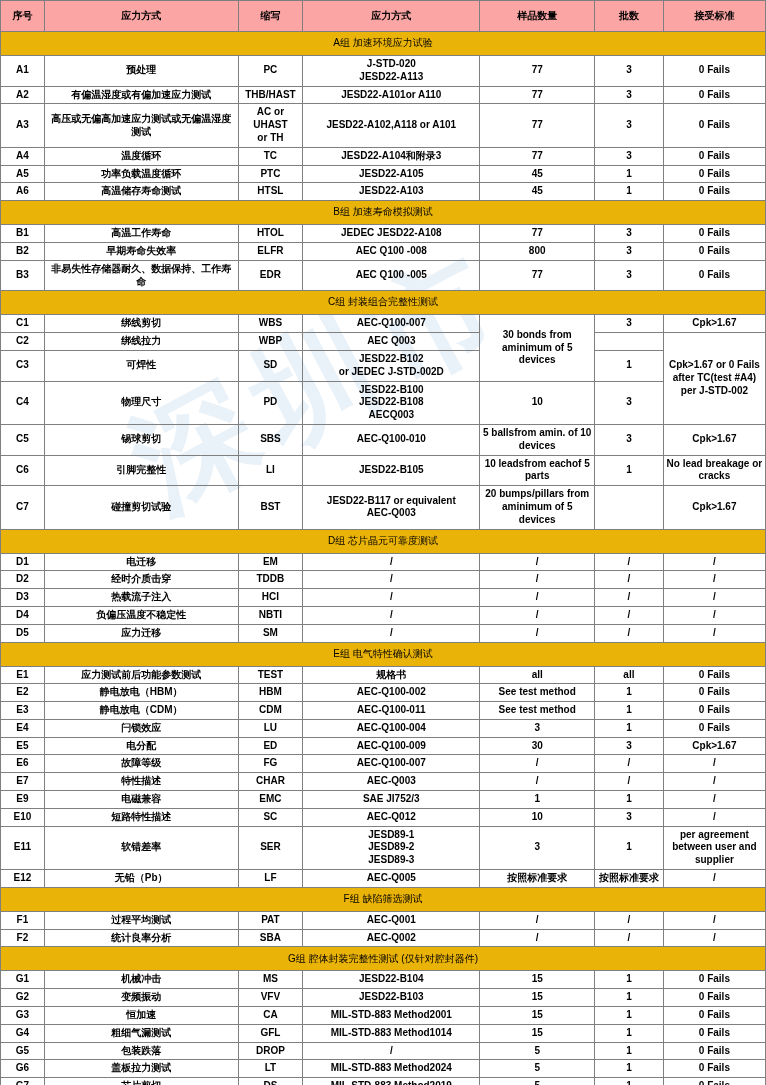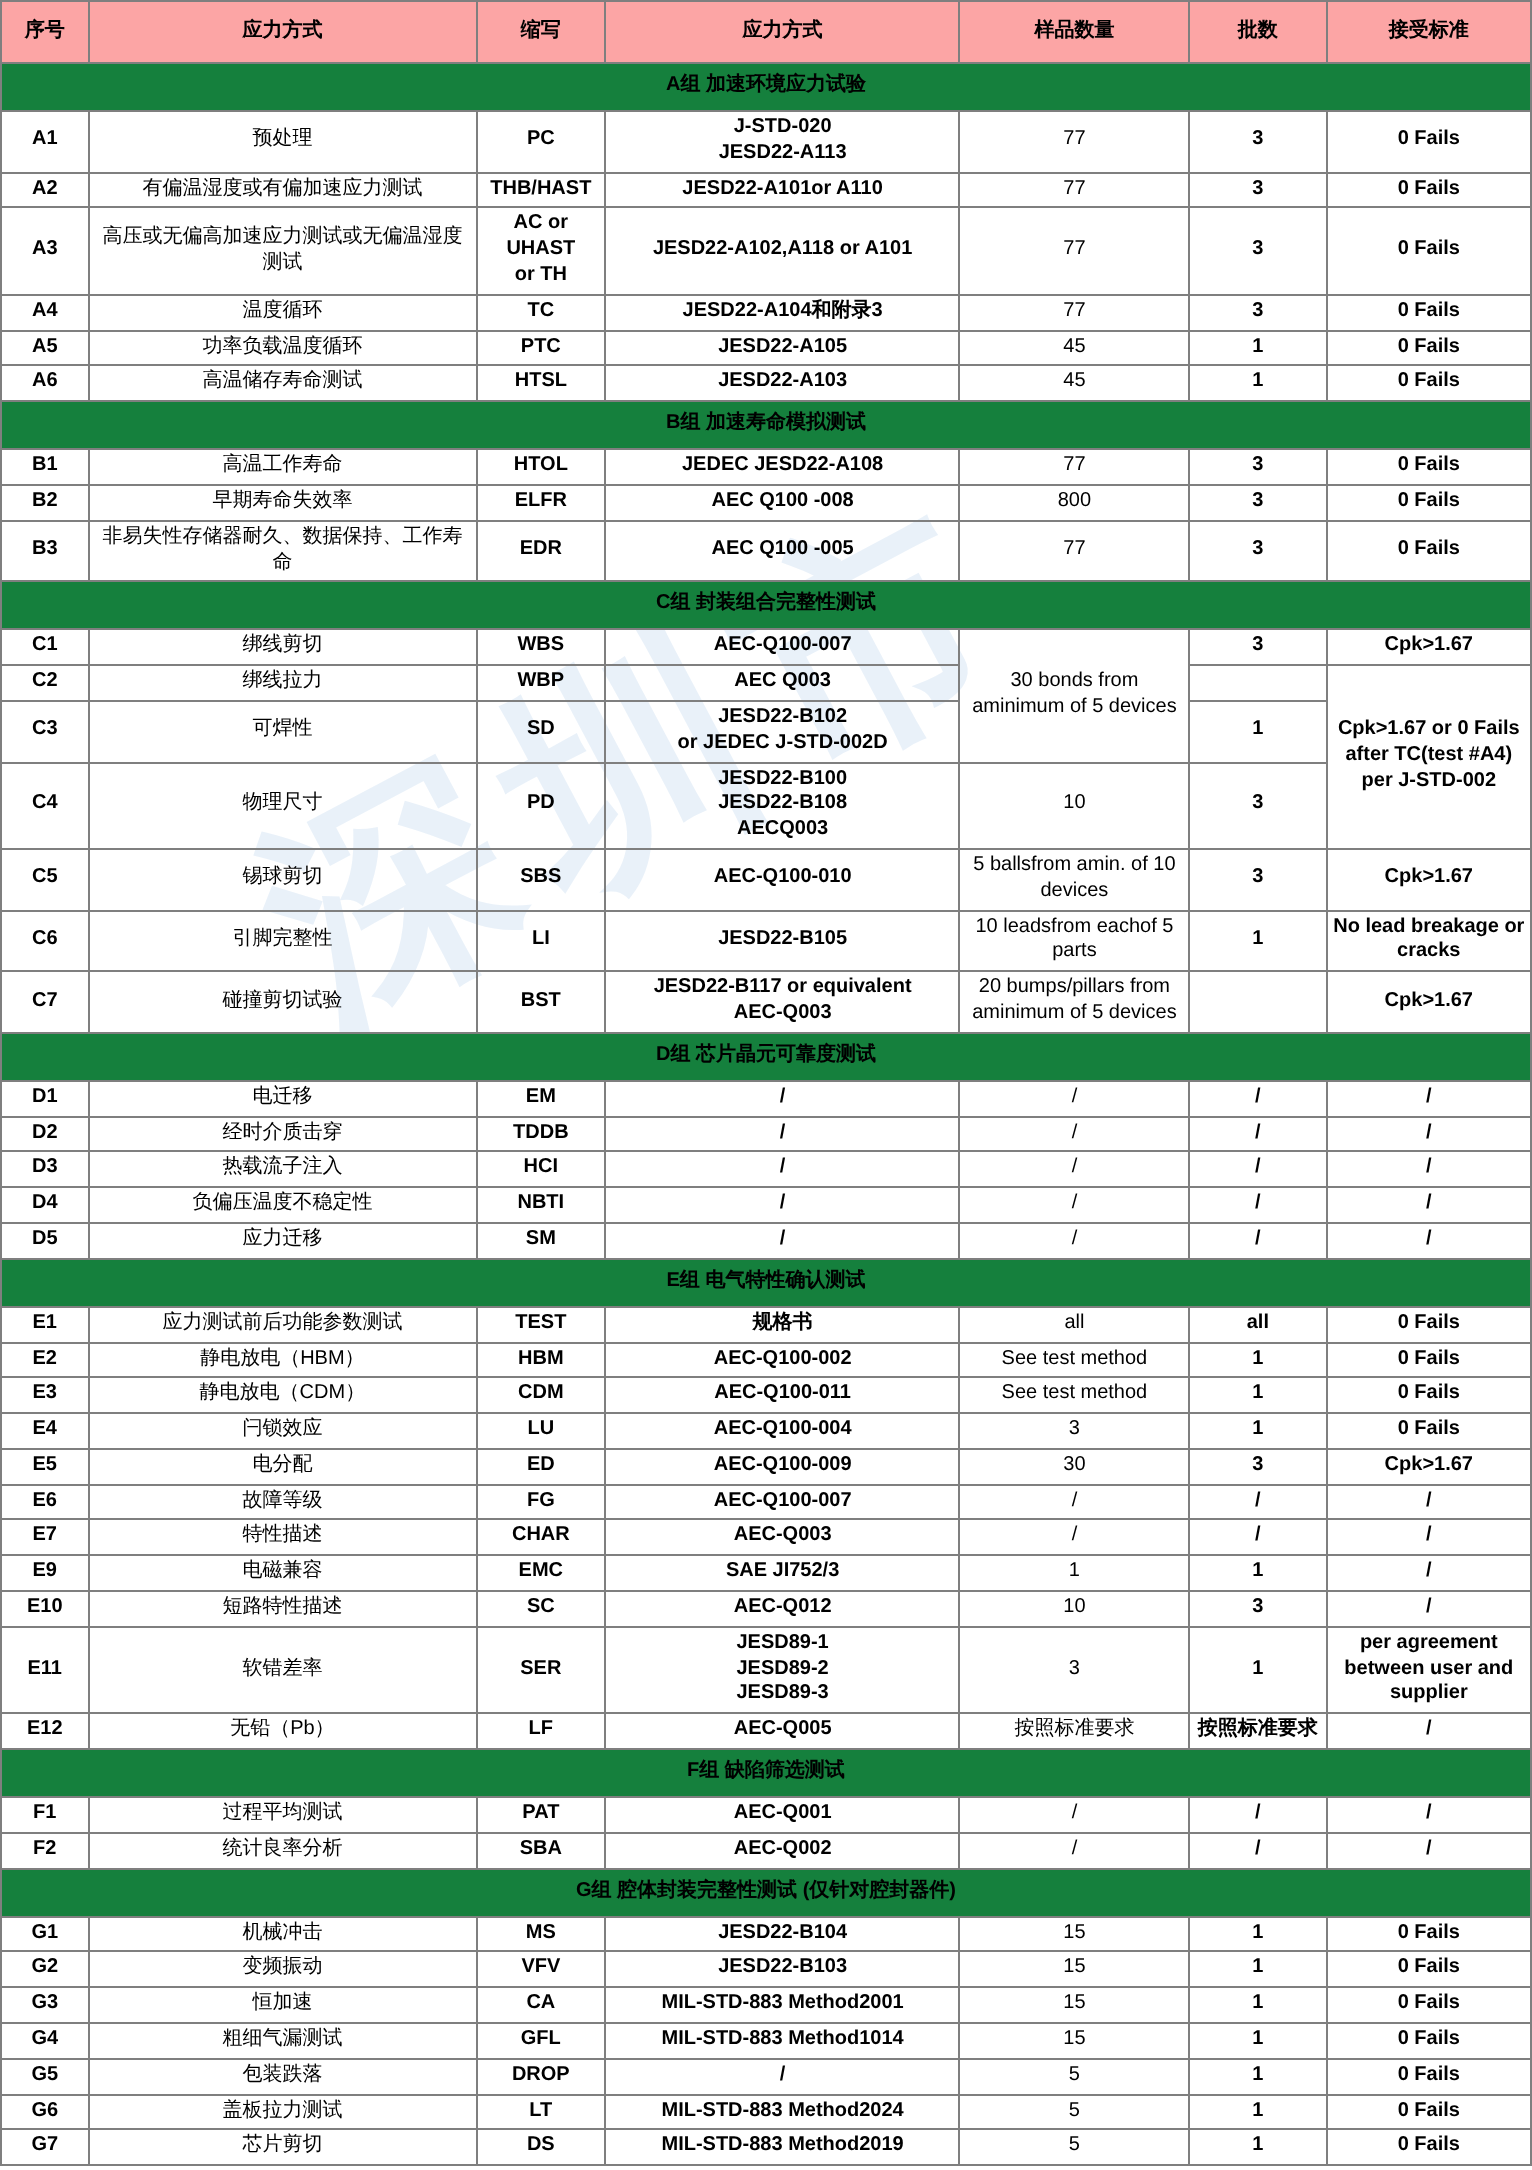--- a/index.html
+++ b/index.html
@@ -49,30 +49,30 @@
     color: #000000;
     word-wrap: break-word;
   }
   thead th {
     background: #fca5a5;
     font-weight: bold;
     font-size: 11px;
     height: 26px;
   }
   td.group {
-    background: #15803d;
-    font-weight: bold;
+    background: #eab308;
+    font-weight: normal;
     font-size: 11px;
     height: 19px;
   }
   td.idx { font-weight: bold; }
-  td.method { font-weight: normal; }
+  td.method { font-weight: bold; }
   td.abbr { font-weight: bold; }
   td.test { font-weight: bold; font-family: "Liberation Sans", sans-serif; }
-  td.qty { font-weight: normal; }
+  td.qty { font-weight: bold; }
   td.lots { font-weight: bold; }
   td.accept { font-weight: bold; }
   .ml { line-height: 1.3; }
   
   col.c0 { width: 42px; }
   col.c1 { width: 186px; }
   col.c2 { width: 62px; }
   col.c3 { width: 170px; }
   col.c4 { width: 110px; }
   col.c5 { width: 66px; }

